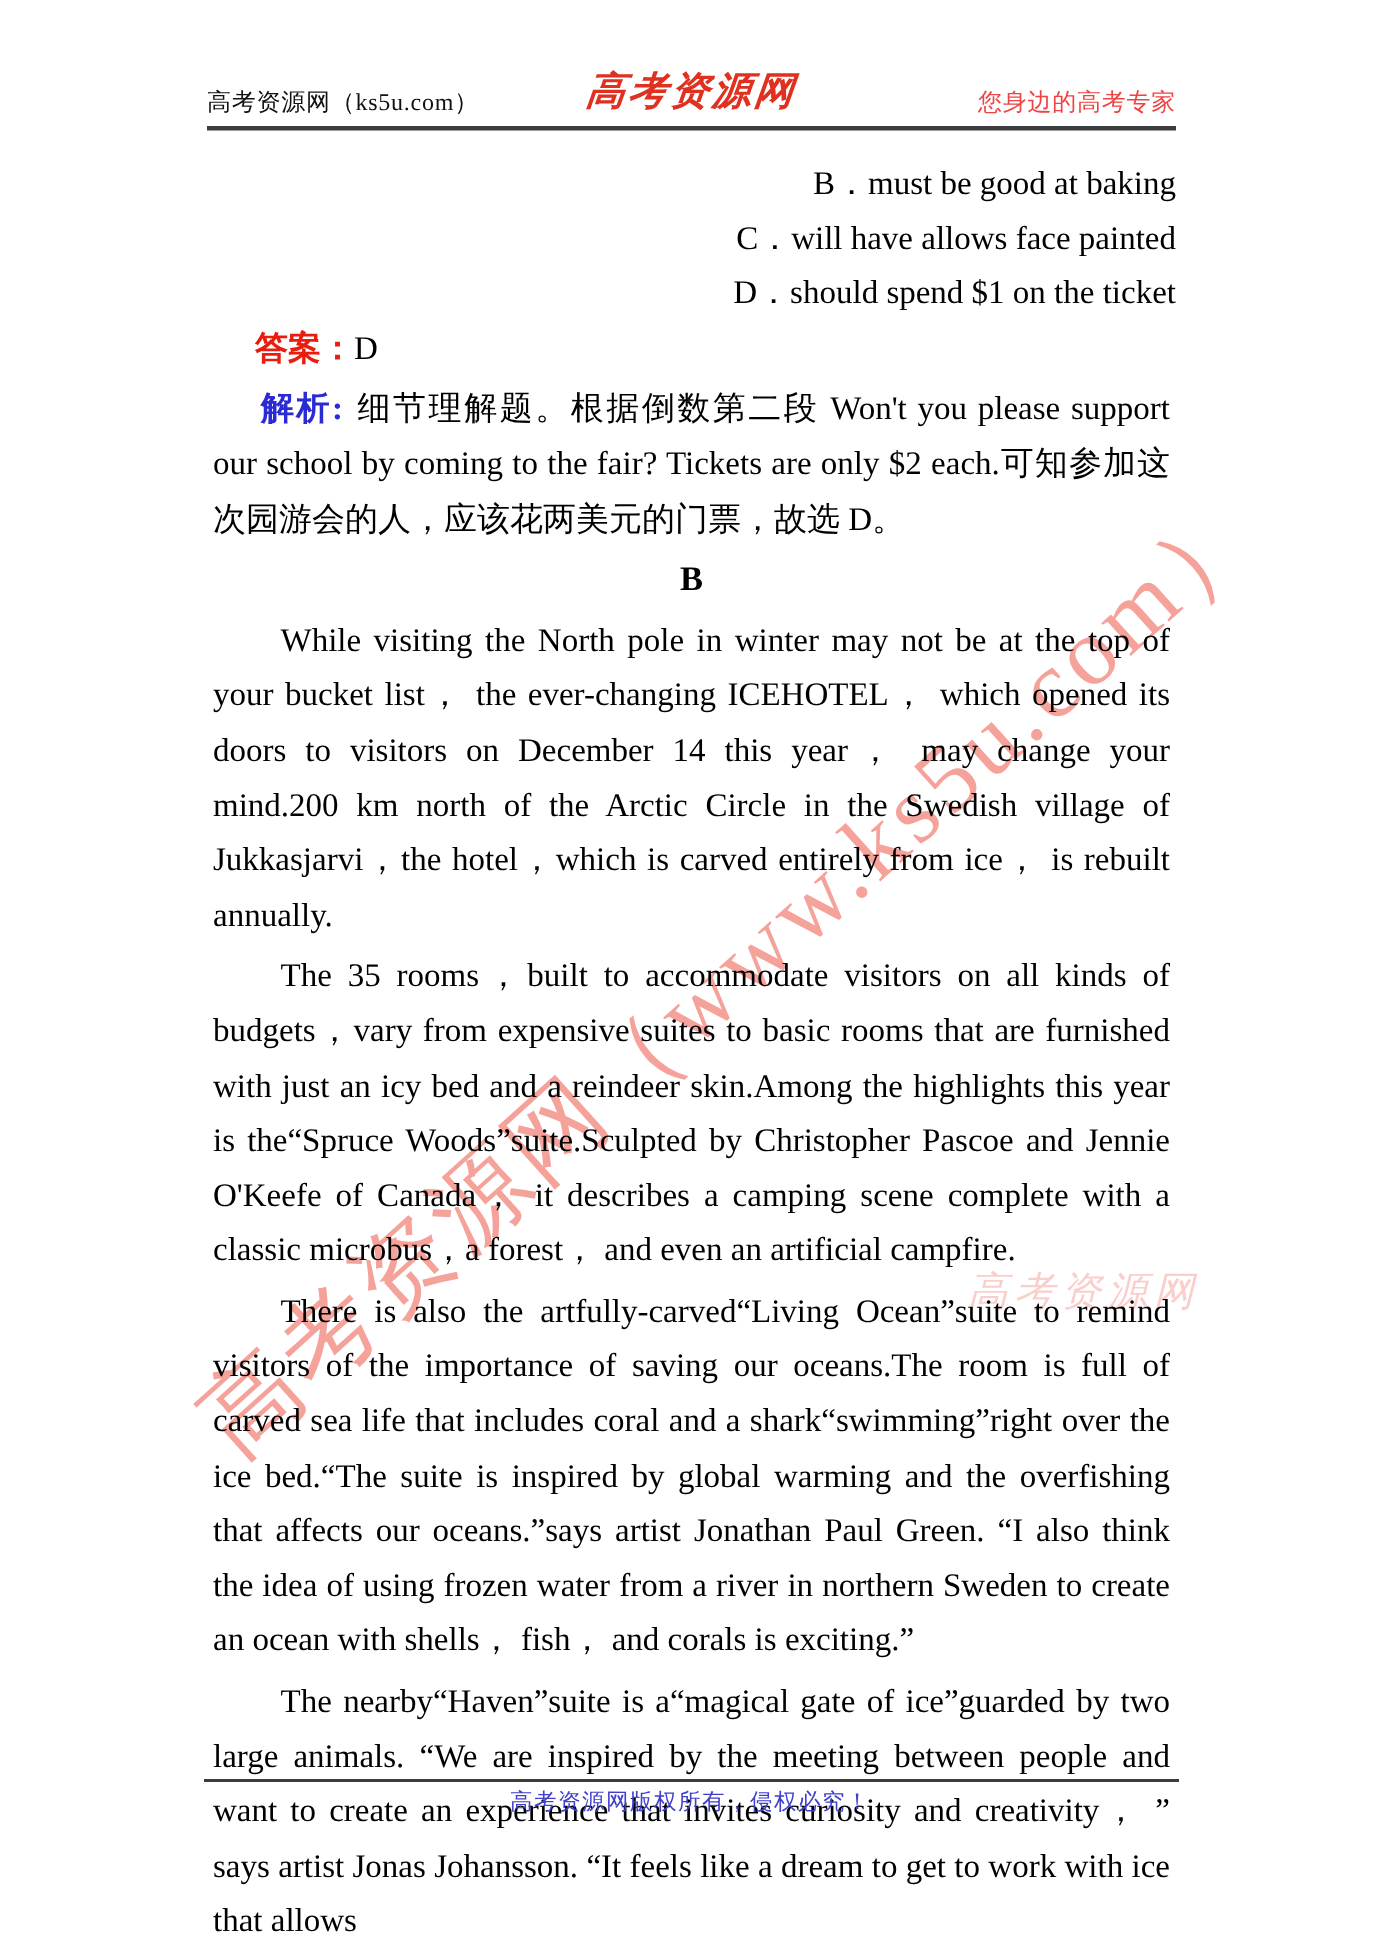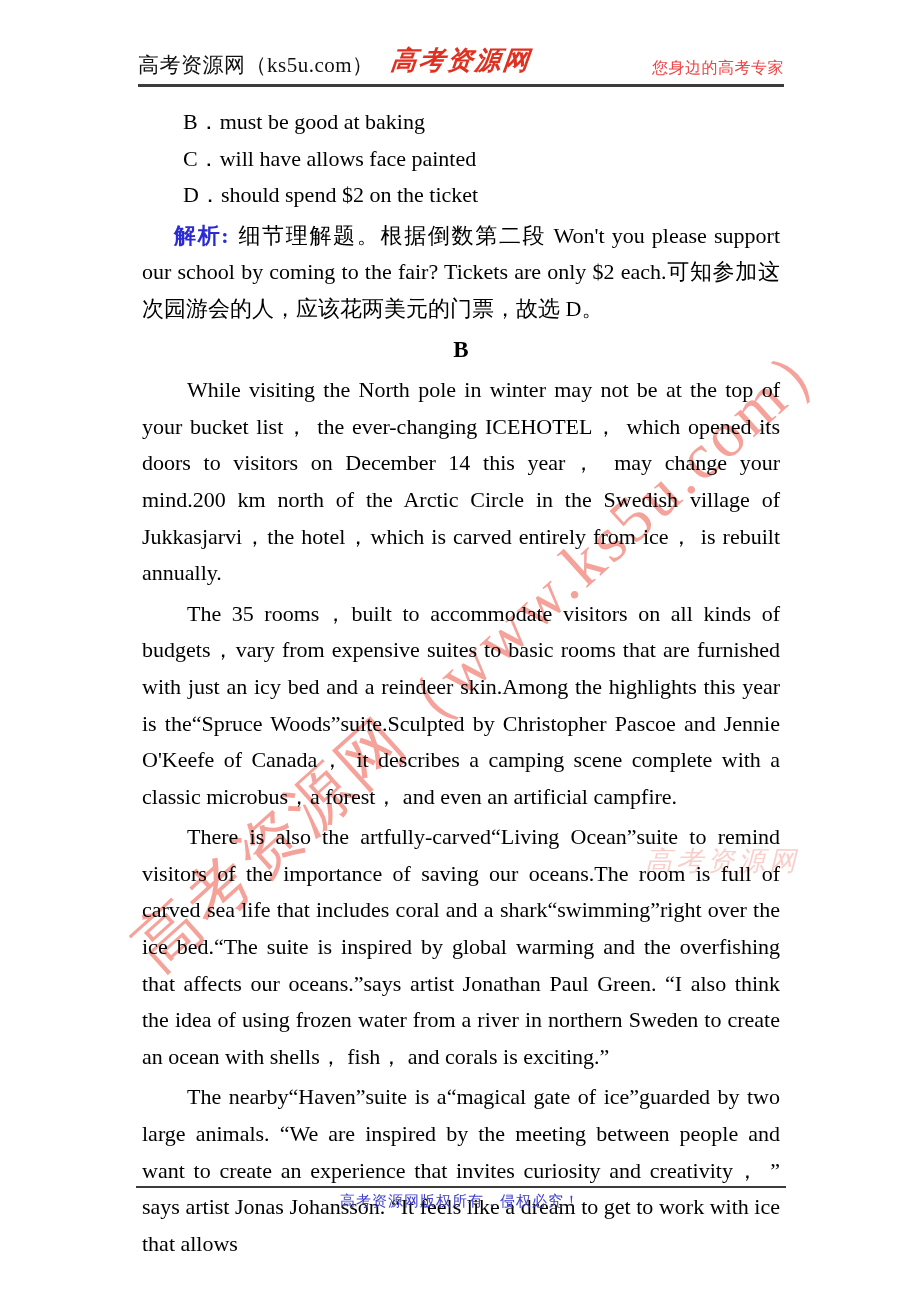--- a/index.html
+++ b/index.html
@@ -17,21 +17,21 @@
   .header {
     position: absolute;
     left: 138px;
     top: 36px;
     width: 646px;
     height: 48px;
     border-bottom: 3px solid #3c3c3c;
   }
   .header-left {
     position: absolute; left: 0; bottom: 5px;
-    font-size: 21px; letter-spacing: 0.5px; color: #111;
+    font-size: 16px; letter-spacing: 0.5px; color: #111;
   }
   .header-logo {
     position: absolute; left: 50%; transform: translateX(-50%) skewX(-6deg);
     bottom: 6px; font-size: 26px; font-weight: bold; font-style: italic;
     letter-spacing: 2px; color: var(--logo_red, #e03020); white-space: nowrap;
   }
   .header-right {
     position: absolute; right: 0; bottom: 5px;
     font-size: 16px; letter-spacing: 0.5px; color: #ef4444;
   }
@@ -66,21 +66,21 @@
   
   .content {
     position: absolute;
     left: 138px; top: 104px;
     width: 646px;
     font-size: 22px;
     line-height: 36.6px;
     z-index: 1;
   }
   .content p { margin: 4px; }
-  .option { text-indent: 45px; text-align: left; }
+  .option { text-indent: 45px; text-align: right; }
   .answer-row { text-indent: 32px; }
   .answer-label { color: var(--answer_red, #ea1c0d); font-weight: bold; }
   .analysis { text-indent: 32px; text-align: justify; }
   .analysis-label { color: var(--analysis_blue, #2b2bd5); font-weight: bold; margin-right: 8px; }
   .section-heading { text-align: center; font-weight: bold; font-size: 23px; }
   .para { text-indent: 45px; text-align: justify; }
   .u { text-underline-offset: 4px; }
 
   
   .footer-line {
@@ -111,22 +111,23 @@
 
   <header class="header">
     <span class="header-left">高考资源网（ks5u.com）</span>
     <span class="header-logo">高考资源网</span>
     <span class="header-right">您身边的高考专家</span>
   </header>
 
   <main class="content">
     <div class="option">B．must be good at baking</div>
     <div class="option">C．will have allows face painted</div>
-    <div class="option">D．should spend $2 on the ticket</div>
+    <div class="option">D．should spend $1 on the ticket</div>
 
+    <div class="answer-row"><span class="answer-label">答案：</span><span>D</span></div>
 
     <p class="analysis"><span class="analysis-label">解析:</span><span>细节理解题。根据倒数第二段 Won't you please support our school by coming to the fair? Tickets are only $2 each.可知参加这次园游会的人，应该花两美元的门票，故选 D。</span></p>
 
     <div class="section-heading">B</div>
 
     <p class="para"><span>While visiting the North pole in winter may not be at the top of your </span><span class="u">bucket list</span><span>， the ever-changing ICEHOTEL， which opened its doors to visitors on December 14 this year， may change your mind.200 km north of the Arctic Circle in the Swedish village of Jukkasjarvi，the hotel，which is carved entirely from ice， is rebuilt annually.</span></p>
     <p class="para">The 35 rooms，built to accommodate visitors on all kinds of budgets，vary from expensive suites to basic rooms that are furnished with just an icy bed and a reindeer skin.Among the highlights this year is the“Spruce Woods”suite.Sculpted by Christopher Pascoe and Jennie O'Keefe of Canada， it describes a camping scene complete with a classic microbus，a forest， and even an artificial campfire.</p>
     <p class="para">There is also the artfully-carved“Living Ocean”suite to remind visitors of the importance of saving our oceans.The room is full of carved sea life that includes coral and a shark“swimming”right over the ice bed.“The suite is inspired by global warming and the overfishing that affects our oceans.”says artist Jonathan Paul Green. “I also think the idea of using frozen water from a river in northern Sweden to create an ocean with shells， fish， and corals is exciting.”</p>
     <p class="para">The nearby“Haven”suite is a“magical gate of ice”guarded by two large animals. “We are inspired by the meeting between people and want to create an experience that invites curiosity and creativity， ” says artist Jonas Johansson. “It feels like a dream to get to work with ice that allows</p>
   </main>

